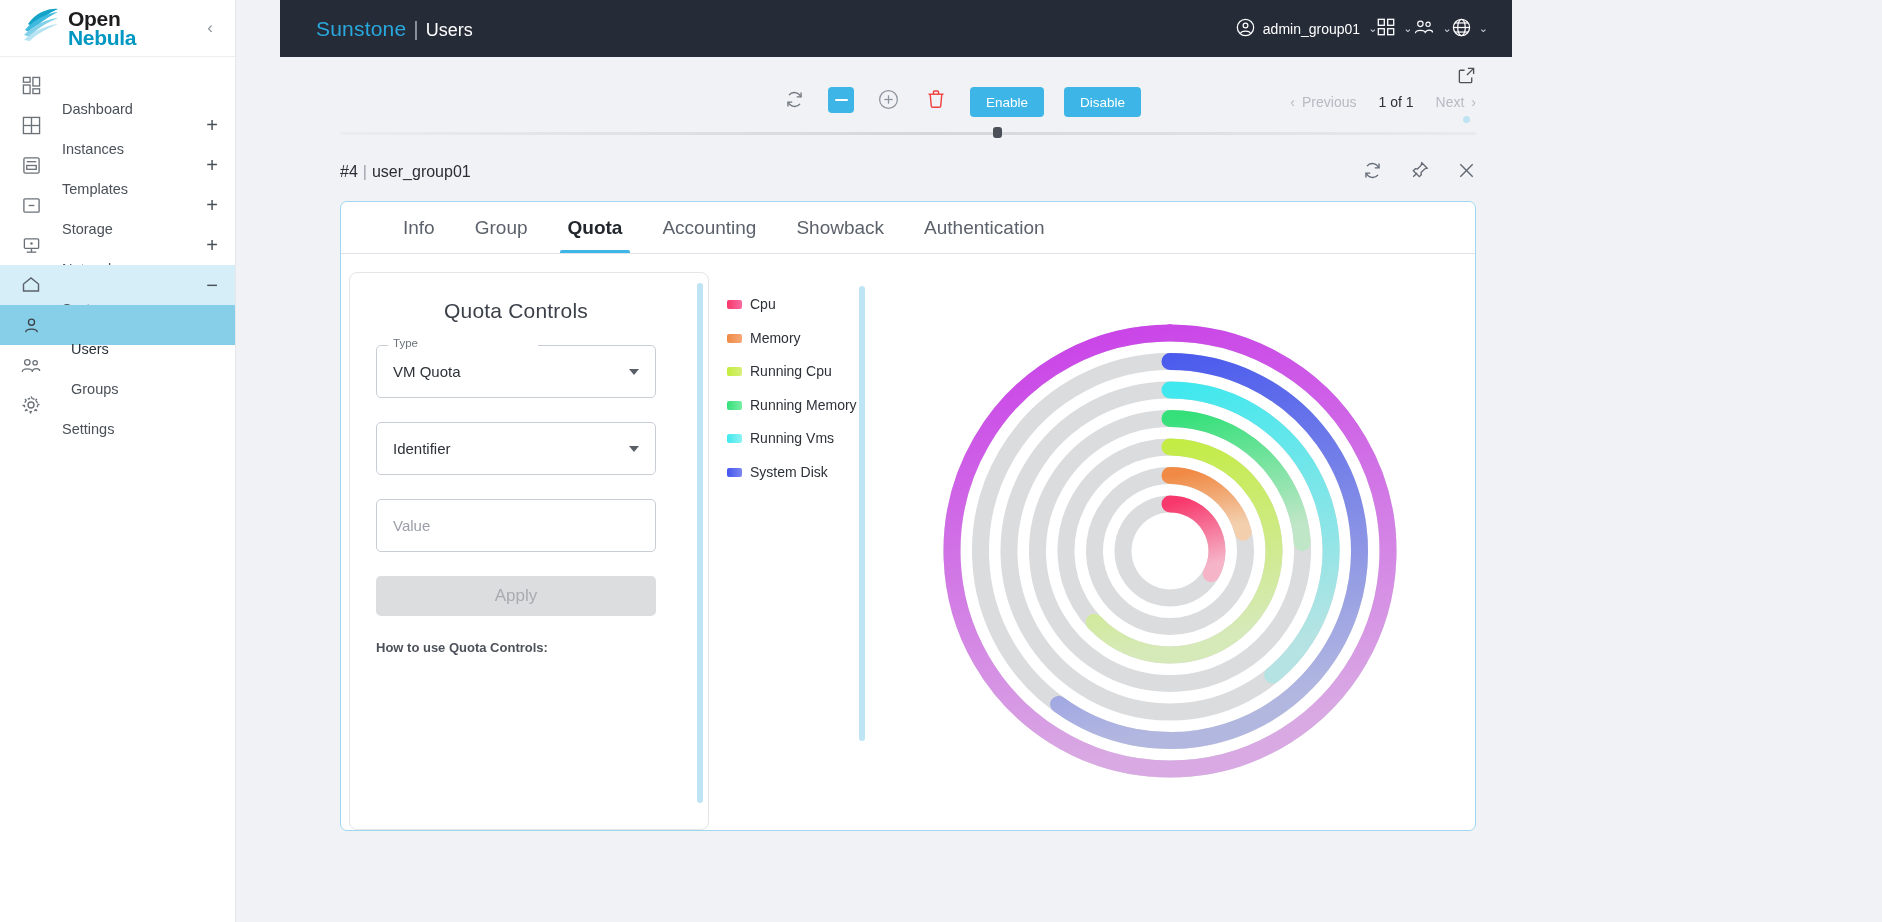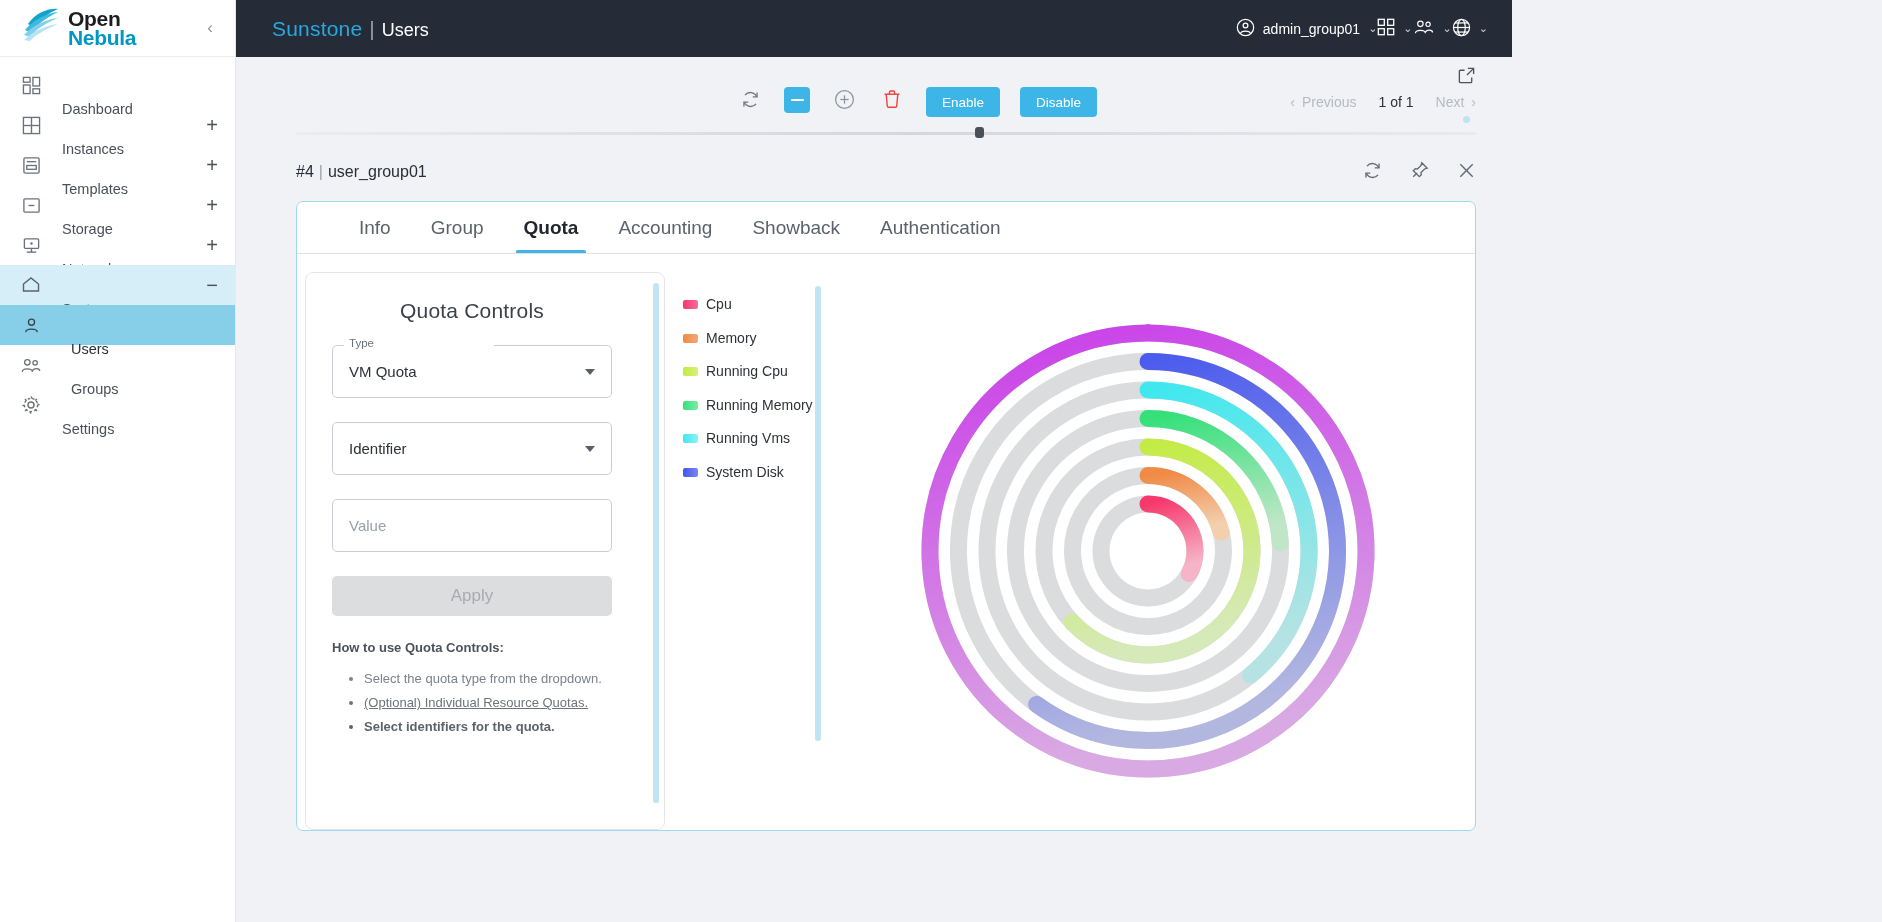--- a/index.html
+++ b/index.html
@@ -47,21 +47,21 @@
     width: 46px; display:flex; align-items:center; justify-content:center;
     color: #4a5058; font-size: 20px; font-weight: 300; line-height: 1;
   }
   .nav-item.sub .ico { width: 62px; flex: 0 0 62px; }
   .nav-item.sub .lbl { padding-left: 9px; }
   .nav-item.open-parent { background: #d6eef7; }
   .nav-item.active { background: #87cfe8; color: #2a3038; }
   .nav-item.active .ico { color: #3b4249; }
 
   
-  .main { flex: 1; display: flex; flex-direction: column; min-width: 0; }
+  .main { flex: 1; display: flex; flex-direction: column; min-width: 0; margin-left: 44px; }
   .topbar {
     height: 57px; background: #262b38; display: flex; align-items: center;
     padding: 0 24px 0 36px; flex: 0 0 57px;
   }
   .brand { font-size: 21px; display: flex; align-items: baseline; gap: 7px;}
   .brand .b1 { color: #29a8dd; font-weight: 500; letter-spacing:.2px;}
   .brand .bsep { color: #9aa0ab; font-weight: 300; }
   .brand .b2 { color: #ffffff; font-weight: 400; font-size: 18px;}
   .topbar-right { margin-left: auto; display: flex; align-items: center; color:#fff;}
   .tb-item { display: flex; align-items: center; gap: 8px; cursor: pointer; font-size: 14px; }
@@ -512,25 +512,20 @@
               </div>
             </div>
 
             <div class="fld">
               <div class="box placeholder">Value</div>
             </div>
 
             <button class="apply-btn">Apply</button>
 
             <div class="howto">How to use Quota Controls:</div>
-            <ul class="howto-list">
-              <li>Select the quota type from the dropdown.</li>
-              <li class="link">(Optional) Individual Resource Quotas.</li>
-              <li class="cut">Select identifiers for the quota.</li>
-            </ul>
 
             <div class="qc-scroll"></div>
           </div>
 
           <div class="chart-wrap">
             <div class="legend">
               <div class="legend-item">
                 <span class="legend-sw" style="background:linear-gradient(90deg,#f7386c,#f76ba0)"></span>
                 <span class="legend-lbl">Cpu</span>
               </div>

